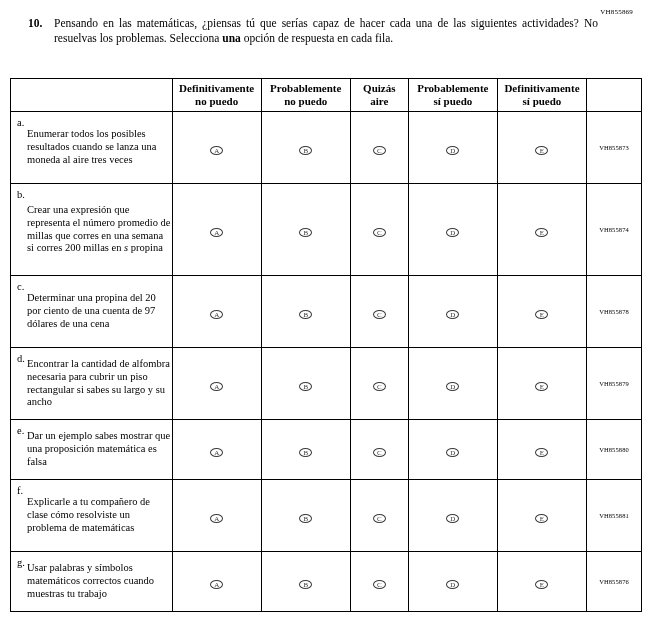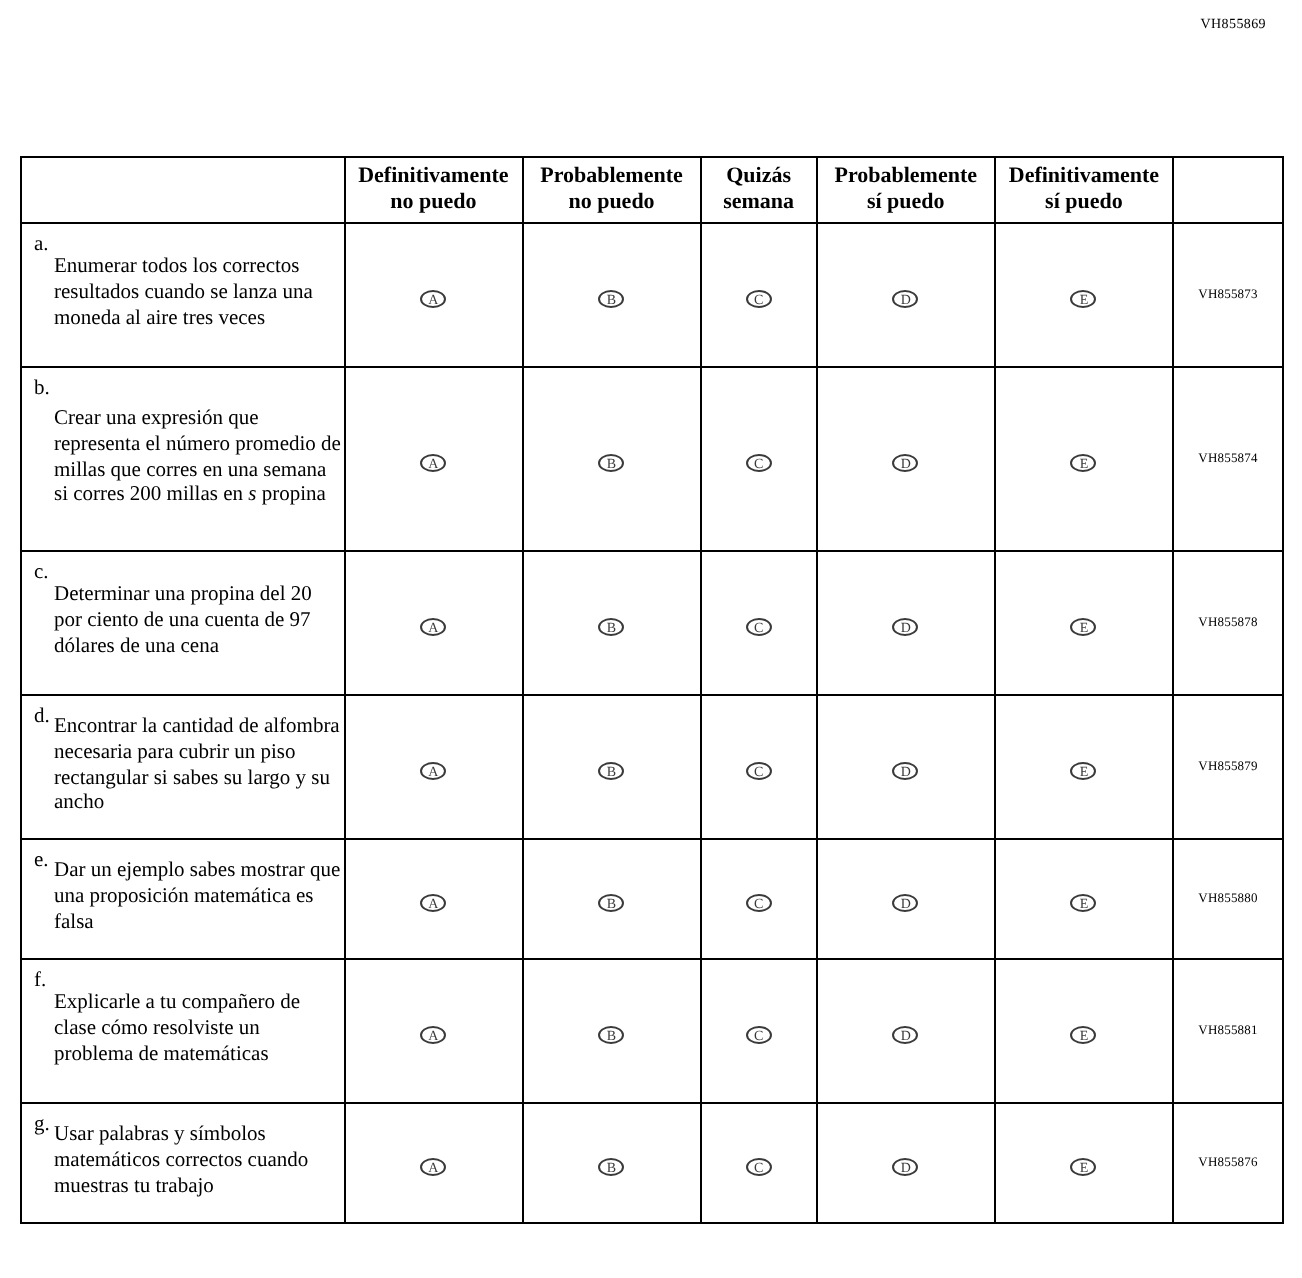--- a/index.html
+++ b/index.html
@@ -138,54 +138,58 @@
   }
   tbody tr.item-row { height: 30px; }
 </style>
 </head>
 <body>
 
 <div class="page">
 
   <div class="corner-id">VH855869</div>
 
+  <div class="stem">
+    <span class="num">10.</span>
+    <span class="stem-text"><span>Pensando en las matemáticas, ¿piensas tú que serías capaz de hacer cada una de las siguientes actividades? No resuelvas los problemas. Selecciona </span><b>una</b><span> opción de respuesta en cada fila.</span></span>
+  </div>
 
   <table class="matrix">
     <thead>
       <tr>
         <th class="col-blank-left"></th>
         <th class="opt">
           <span>Definitivamente</span><br>
           <span>no puedo</span>
         </th>
         <th class="opt">
           <span>Probablemente</span><br>
           <span>no puedo</span>
         </th>
         <th class="opt narrow">
           <span>Quizás</span><br>
-          <span>semana</span>
+          <span>aire</span>
         </th>
         <th class="opt">
           <span>Probablemente</span><br>
           <span>sí puedo</span>
         </th>
         <th class="opt">
           <span>Definitivamente</span><br>
           <span>sí puedo</span>
         </th>
         <th class="col-blank-right"></th>
       </tr>
     </thead>
     <tbody>
 
       <tr class="item-row" style="height:72px">
         <td class="stem-cell">
           <span class="letter">a.</span>
-          <span class="txt">Enumerar todos los correctos resultados cuando se lanza una moneda al aire tres veces</span>
+          <span class="txt">Enumerar todos los posibles resultados cuando se lanza una moneda al aire tres veces</span>
         </td>
         <td class="bubble-cell"><span class="bubble">A</span></td>
         <td class="bubble-cell"><span class="bubble">B</span></td>
         <td class="bubble-cell"><span class="bubble">C</span></td>
         <td class="bubble-cell"><span class="bubble">D</span></td>
         <td class="bubble-cell"><span class="bubble">E</span></td>
         <td class="id-cell">VH855873</td>
       </tr>
 
       <tr class="item-row" style="height:92px">

